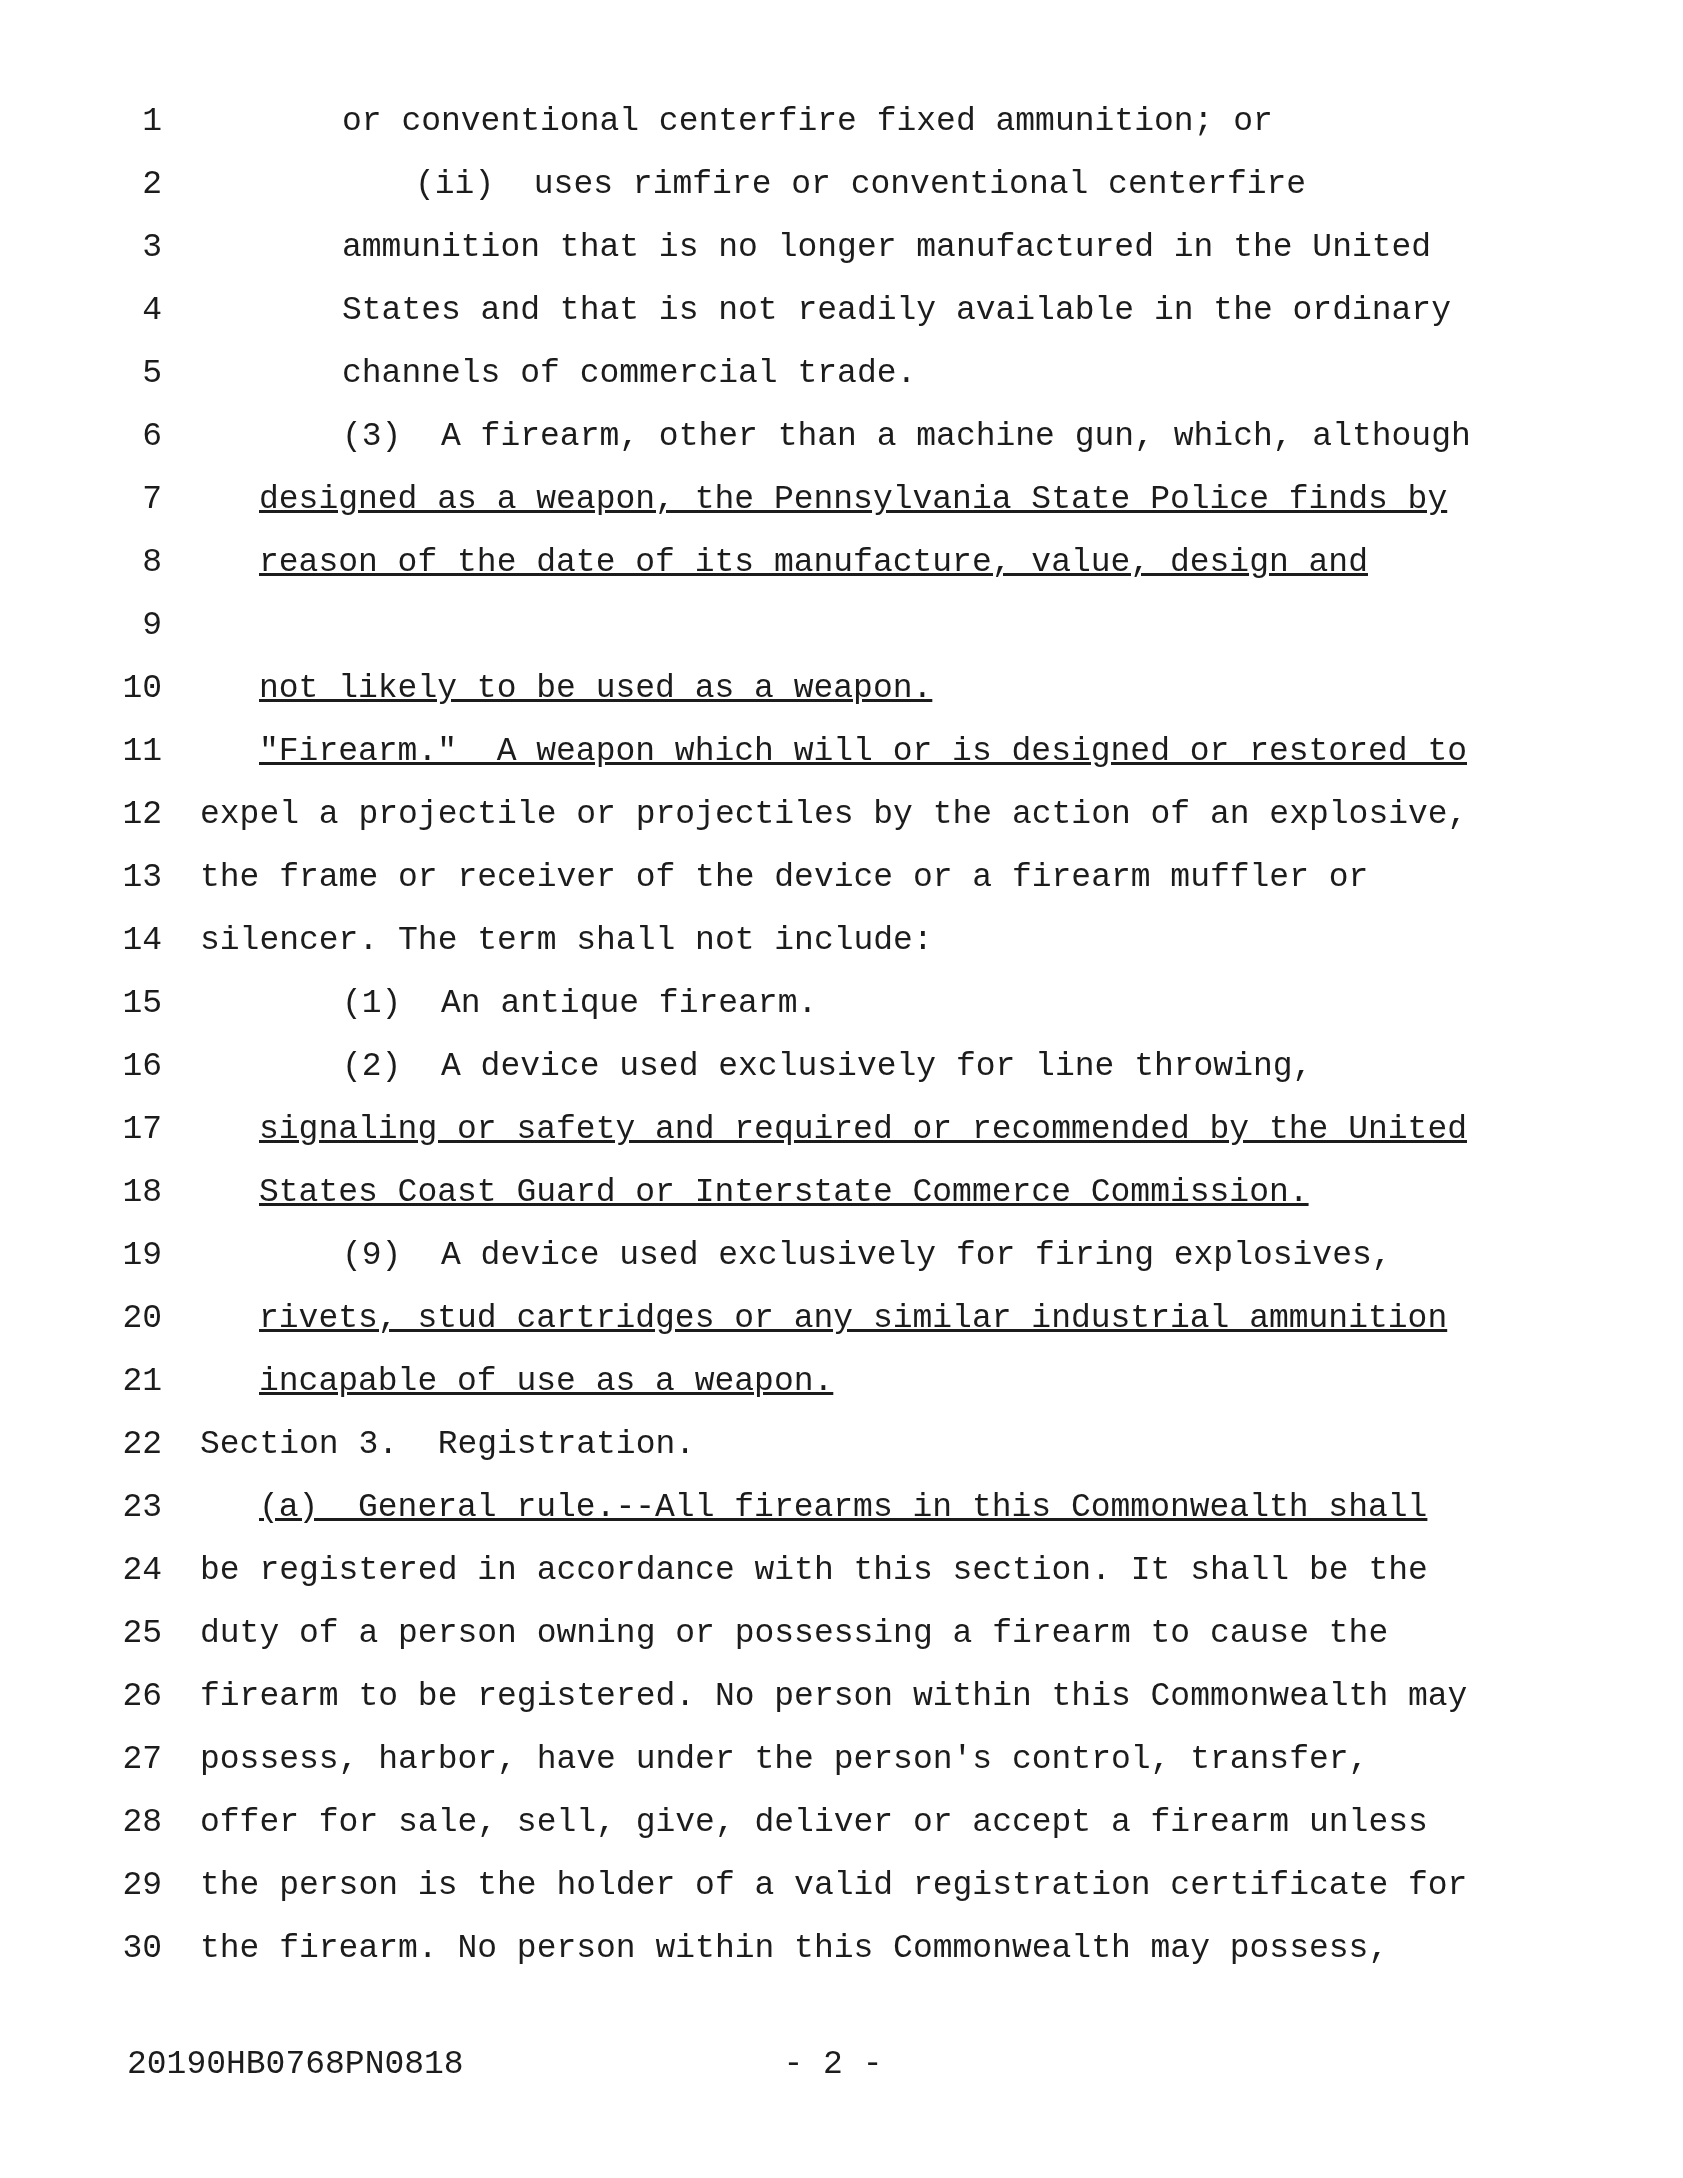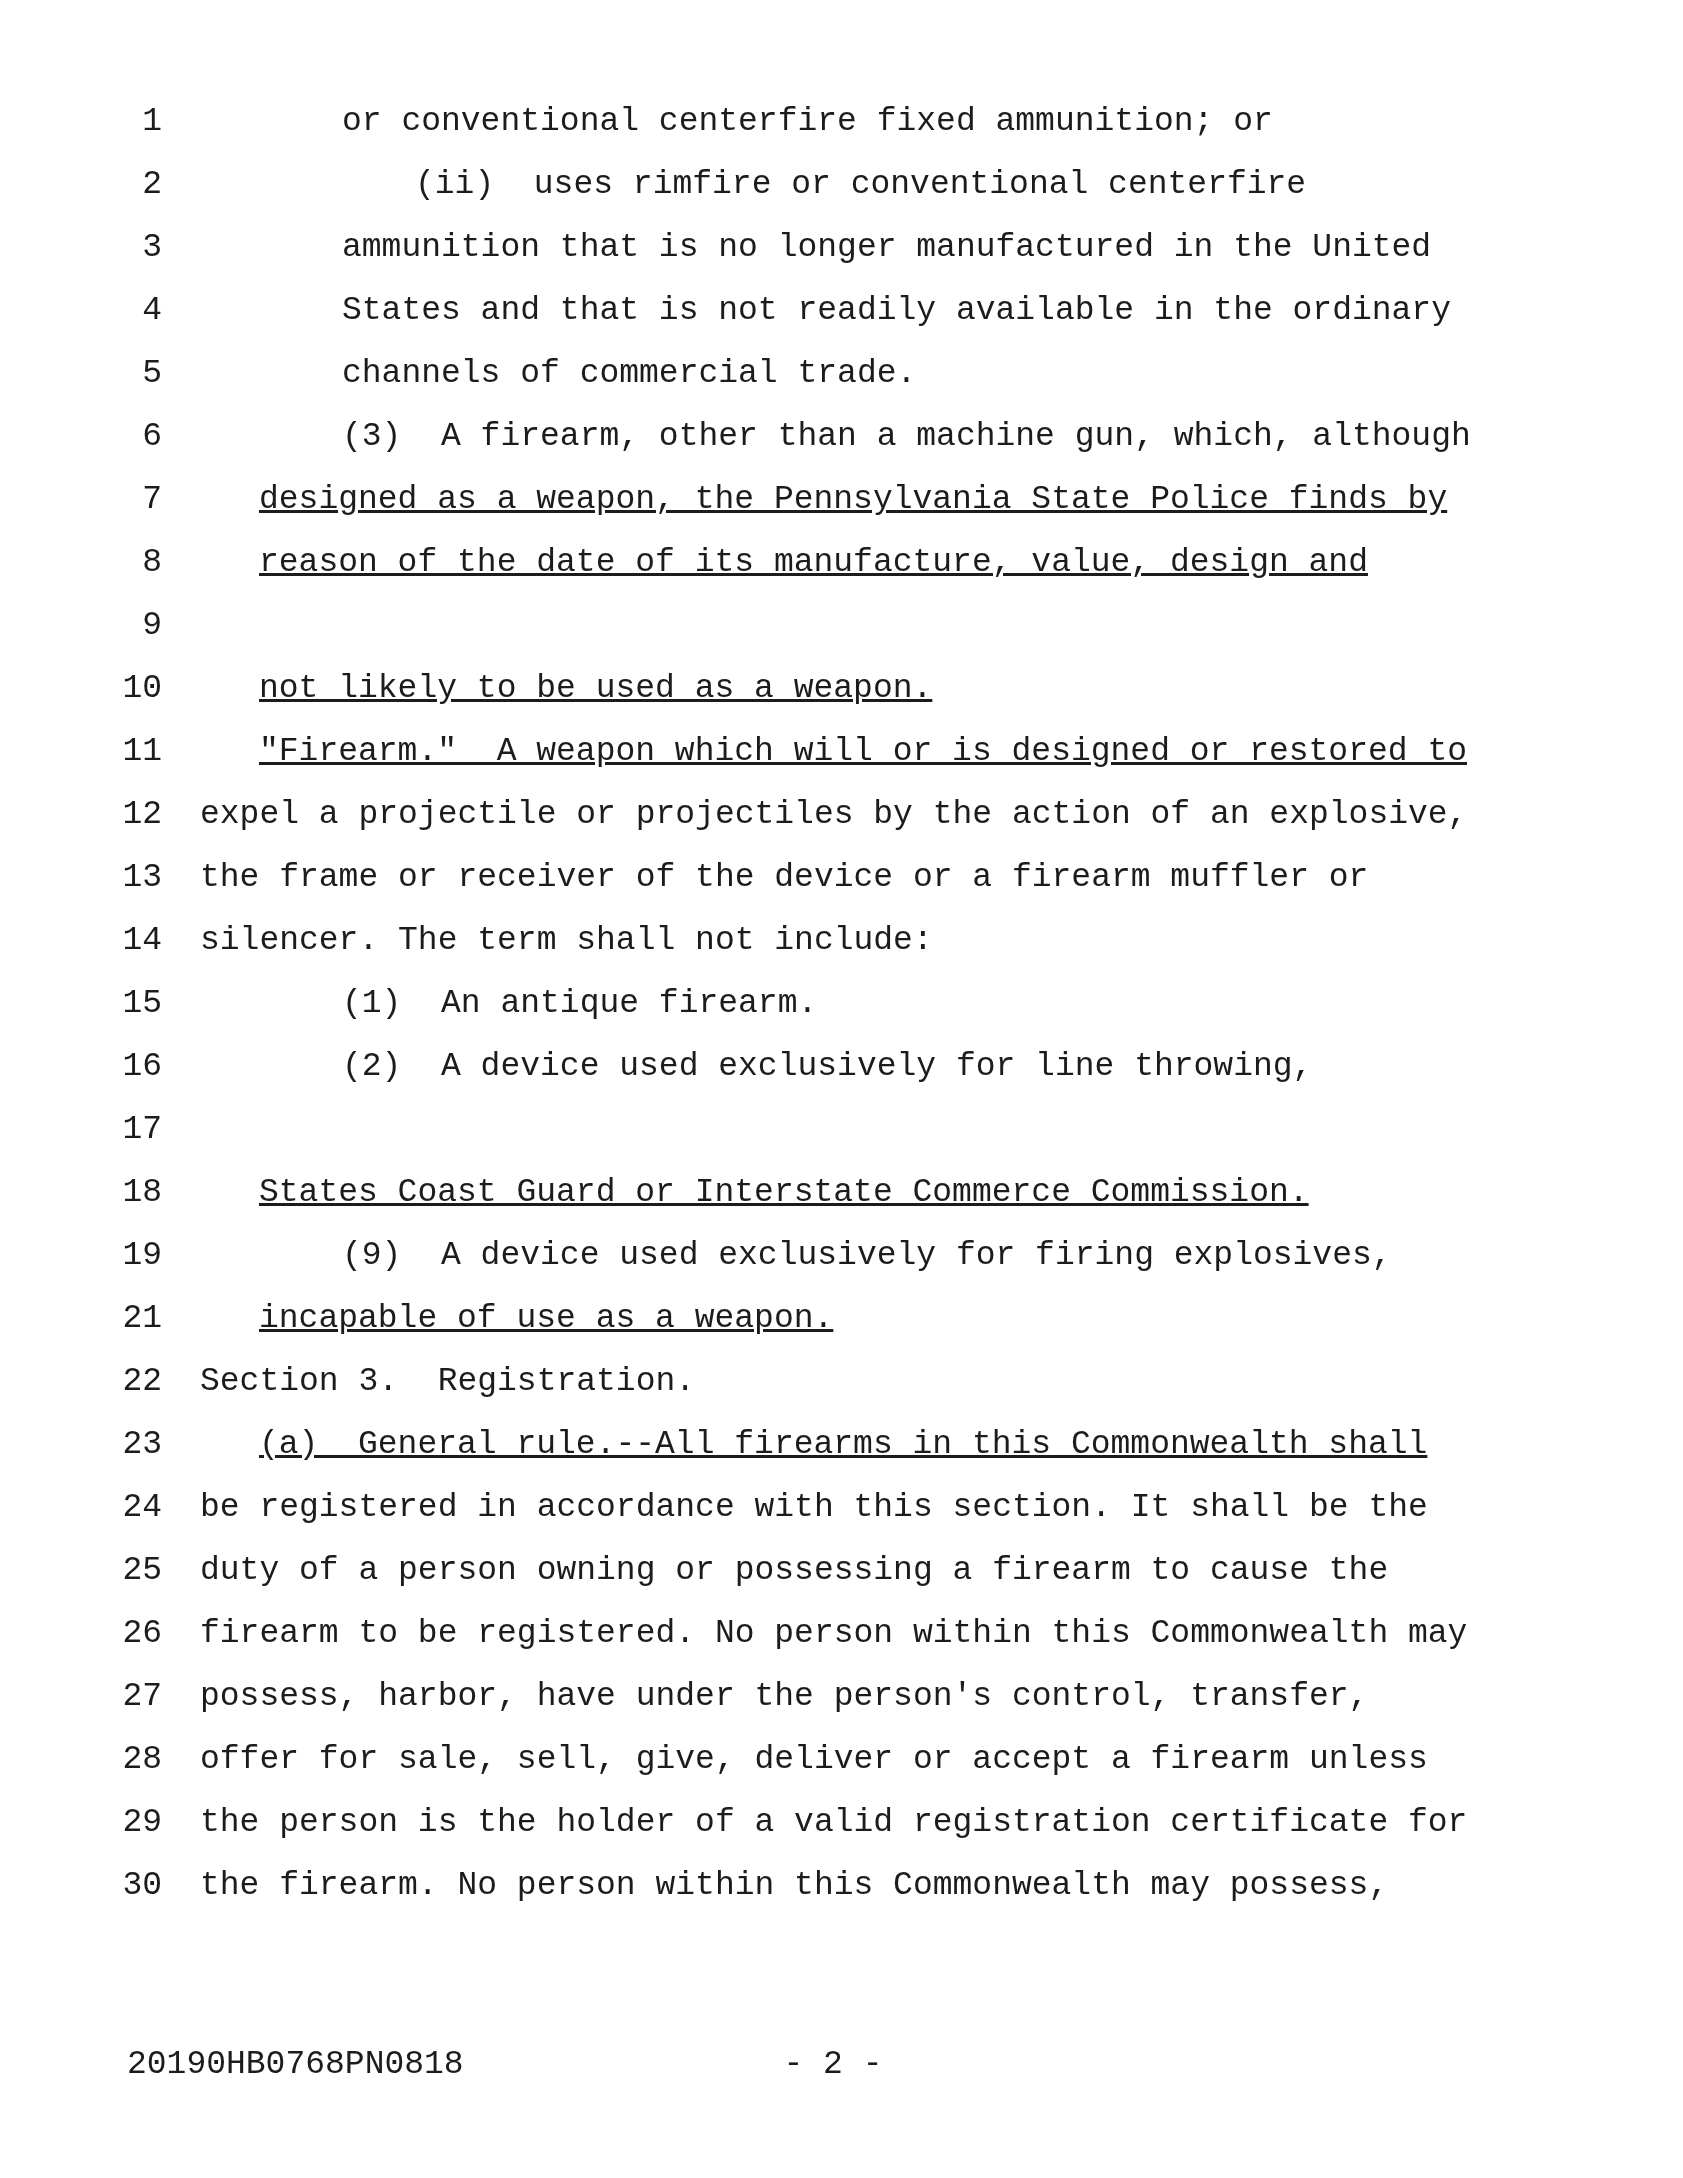--- a/index.html
+++ b/index.html
@@ -149,32 +149,37 @@
       <span class="line-text indent-2">(1)  An antique firearm.</span>
     </div>
 
     <div class="doc-line">
       <span class="line-num">16</span>
       <span class="line-text indent-2">(2)  A device used exclusively for line throwing,</span>
     </div>
 
     <div class="doc-line">
       <span class="line-num">17</span>
+      <span class="line-text indent-1">signaling or safety and required or recommended by the United</span>
     </div>
 
     <div class="doc-line">
       <span class="line-num">18</span>
       <span class="line-text indent-1">States Coast Guard or Interstate Commerce Commission.</span>
     </div>
 
     <div class="doc-line">
       <span class="line-num">19</span>
       <span class="line-text indent-2">(9)  A device used exclusively for firing explosives,</span>
     </div>
 
+    <div class="doc-line">
+      <span class="line-num">20</span>
+      <span class="line-text indent-1">rivets, stud cartridges or any similar industrial ammunition</span>
+    </div>
 
     <div class="doc-line">
       <span class="line-num">21</span>
       <span class="line-text indent-1">incapable of use as a weapon.</span>
     </div>
 
     <div class="doc-line">
       <span class="line-num">22</span>
       <span class="line-text indent-0">Section 3.  Registration.</span>
     </div>

